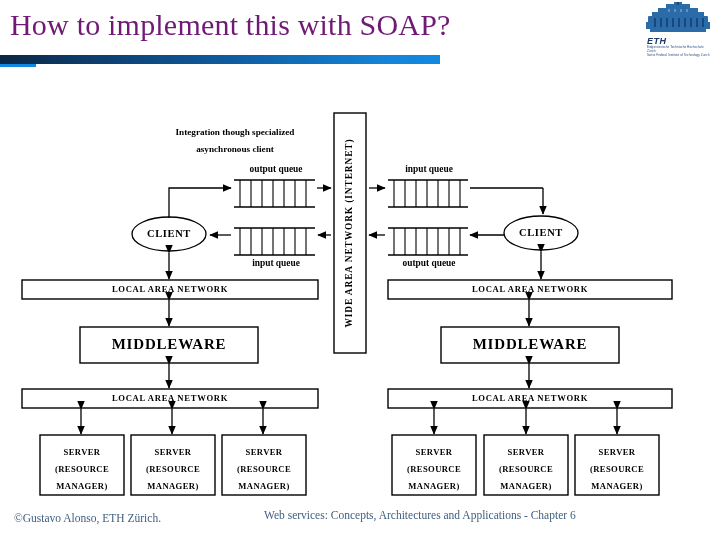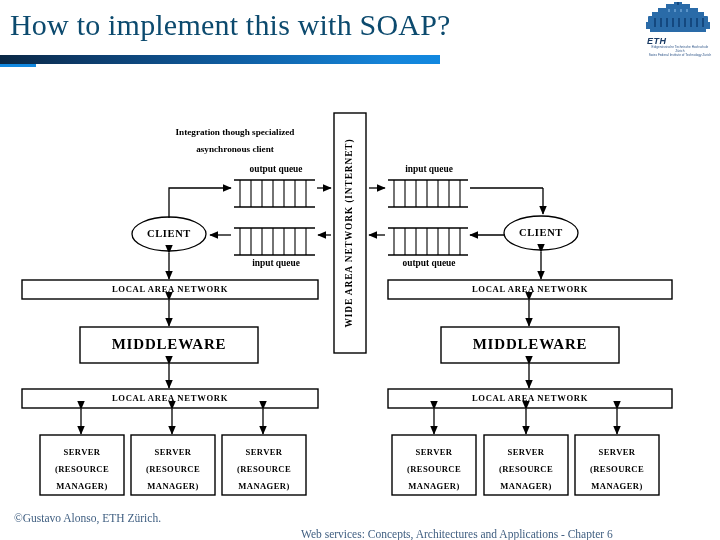--- a/index.html
+++ b/index.html
@@ -16,21 +16,21 @@
   }
 
   
   #slide-title {
     position: absolute;
     left: 10px;
     top: 8px;
     font-family: "Liberation Serif", serif;
     font-size: 30px;
     font-weight: normal;
-    color: #0c4a6e;
+    color: #701a75;
     letter-spacing: 0.2px;
     white-space: nowrap;
   }
   #title-rule {
     position: absolute;
     left: 0px;
     top: 55px;
     width: 440px;
     height: 9px;
     background: linear-gradient(to right, #0a2744 0%, #0d3a68 18%, #0f5fa4 55%, #1584d8 88%, #1188e0 100%);
@@ -44,21 +44,20 @@
     background: #1188e0;
   }
 
   
   #eth-logo {
     position: absolute;
     right: 6px;
     top: 2px;
     width: 72px;
     height: 52px;
-    text-align: center;
   }
   #eth-logo .eth-building {
     position: absolute;
     left: 4px;
     top: 0px;
     width: 64px;
     height: 34px;
   }
   #eth-logo .eth-word {
     position: absolute;
@@ -167,23 +166,22 @@
   }
   #footer-copyright {
     position: absolute;
     left: 14px;
     top: 4px;
     white-space: nowrap;
   }
   #footer-center {
     position: absolute;
     left: 264px;
-    top: 20px;
+    top: 1px;
     white-space: nowrap;
-    margin-left: 37px;
   }
   #footer-page {
     position: absolute;
     left: 676px;
     top: 4px;
     white-space: nowrap;
     margin-top: 42px;
   }
 </style>
 </head>

